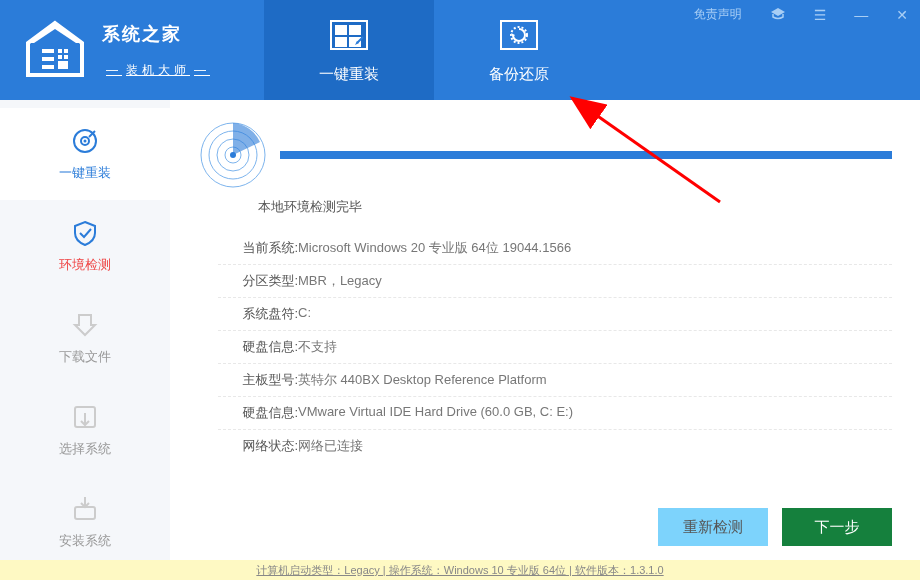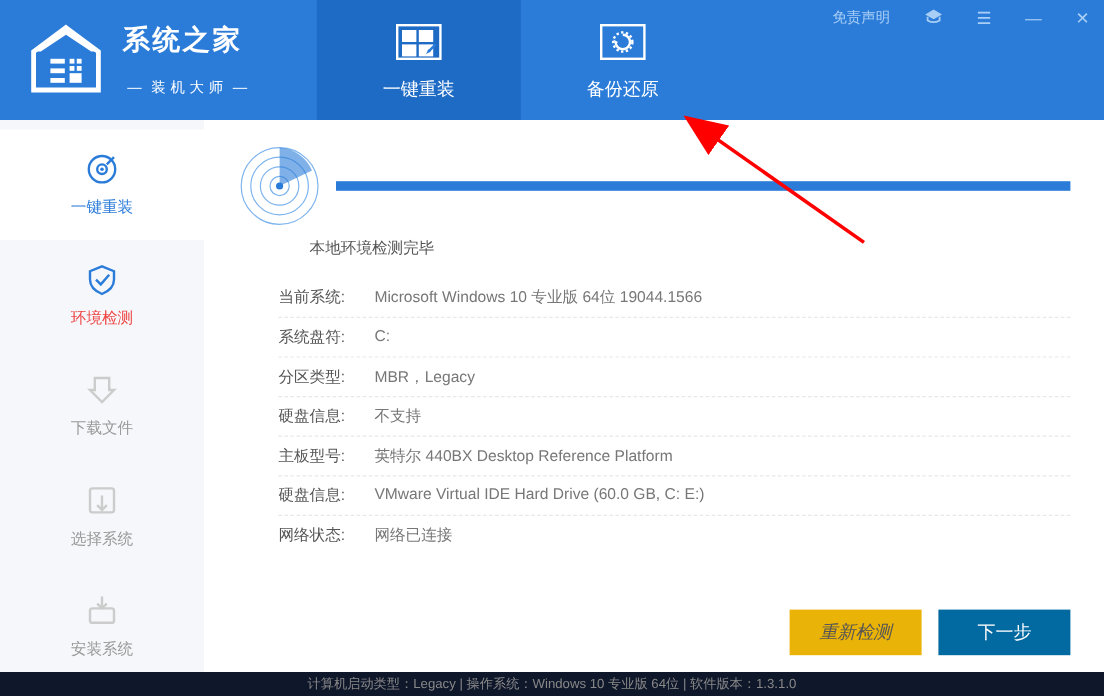--- a/index.html
+++ b/index.html
@@ -2,22 +2,22 @@
 <html><head>
   <meta charset="utf-8">
   <style>
     * { margin: 0; padding: 0; box-sizing: border-box; font-family: "Microsoft YaHei", sans-serif; }
     body { width: 920px; height: 580px; background: #fff; overflow: hidden; position: relative; }
     
     .header { height: 100px; background: #2b7cd9; display: flex; align-items: center; padding-left: 20px; position: relative; }
     .logo-area { display: flex; align-items: center; gap: 12px; }
     .logo-icon { width: 70px; height: 70px; }
     .logo-text { color: #fff; }
-    .logo-title { font-size: 23px; font-weight: bold; letter-spacing: 2px; }
-    .logo-sub { font-size: 12px; letter-spacing: 4px; margin-top: 16px; text-align: center; }
+    .logo-title { font-size: 18px; font-weight: bold; letter-spacing: 2px; }
+    .logo-sub { font-size: 12px; letter-spacing: 4px; margin-top: 16px; text-align: center; text-decoration: underline; }
     .logo-sub::before, .logo-sub::after { content: "—"; margin: 0 4px; }
     
     .top-tabs { display: flex; margin-left: 50px; height: 100%; }
     .top-tab { width: 170px; display: flex; flex-direction: column; align-items: center; justify-content: center; color: #fff; cursor: pointer; gap: 8px; }
     .top-tab.active { background: #1e6bc5; }
     .top-tab-icon { width: 40px; height: 40px; display: flex; align-items: center; justify-content: center; }
     .top-tab-label { font-size: 15px; }
     
     .top-right { position: absolute; top: 6px; right: 12px; display: flex; align-items: center; gap: 28px; color: #a8cef5; font-size: 12px; }
     .top-right .icon-btn { cursor: pointer; font-size: 14px; }
@@ -29,32 +29,32 @@
     .side-item .side-icon { width: 30px; height: 30px; display: flex; align-items: center; justify-content: center; }
     .side-item .side-label { font-size: 13px; }
     .side-item.inactive .side-label { color: #999; }
     
     .content { flex: 1; padding: 20px 28px 12px 28px; position: relative; }
     .progress-row { display: flex; align-items: center; gap: 12px; margin-bottom: 8px; }
     .radar-icon { width: 70px; height: 70px; flex-shrink: 0; }
     .progress-bar { flex: 1; height: 8px; background: #2b7cd9; border-radius: 0; }
     .progress-label { font-size: 13px; color: #555; margin-left: 60px; margin-bottom: 16px; }
     
-    .info-table { margin-left: 34px; }
+    .info-table { margin-left: 20px; text-align: right; }
     .info-row { display: flex; padding: 7px 0; font-size: 13px; color: #666; border-bottom: 1px dashed #e8e8e8; }
     .info-row:last-child { border-bottom: none; }
     .info-key { width: 80px; color: #555; }
     .info-val { color: #777; }
     
     .buttons { position: absolute; bottom: 14px; right: 28px; display: flex; gap: 14px; }
     .btn { width: 110px; height: 38px; border: none; font-size: 15px; cursor: pointer; }
-    .btn-secondary { background: #eab308; color: #555; font-style: italic; }
-    .btn-primary { background: #0369a1; color: #fff; }
-    
-    .footer { height: 20px; background: #0f172a; font-size: 11px; color: #888; text-align: center; line-height: 20px; }
+    .btn-secondary { background: #7dd3fc; color: #555; }
+    .btn-primary { background: #15803d; color: #fff; }
+    
+    .footer { height: 20px; background: #fef9c3; font-size: 11px; color: #888; text-align: center; line-height: 20px; text-decoration: underline; }
     
     .arrow { position: absolute; top: 92px; left: 560px; pointer-events: none; z-index: 100; }
   </style>
 </head>
 <body>
 
 <div class="header">
   <div class="logo-area">
     <svg class="logo-icon" viewBox="0 0 70 70">
       <path d="M35 8 L62 28 L62 60 L8 60 L8 28 Z" fill="none" stroke="#fff" stroke-width="4"></path>
@@ -174,29 +174,29 @@
         <path d="M35 35 L35 3 A32 32 0 0 1 62 22 Z" fill="#2b7cd9" opacity="0.6"></path>
         <circle cx="35" cy="35" r="3" fill="#2b7cd9"></circle>
       </svg>
       <div class="progress-bar"></div>
     </div>
     <div class="progress-label">本地环境检测完毕</div>
 
     <div class="info-table">
       <div class="info-row">
           <div class="info-key">当前系统:</div>
-          <div class="info-val">Microsoft Windows 10 专业版 64位 19044.1566</div>
+          <div class="info-val">Microsoft Windows 20 专业版 64位 19044.1566</div>
+        </div>
+      <div class="info-row">
+          <div class="info-key">分区类型:</div>
+          <div class="info-val">MBR，Legacy</div>
         </div>
       <div class="info-row">
           <div class="info-key">系统盘符:</div>
           <div class="info-val">C:</div>
-        </div>
-      <div class="info-row">
-          <div class="info-key">分区类型:</div>
-          <div class="info-val">MBR，Legacy</div>
         </div>
       <div class="info-row">
           <div class="info-key">硬盘信息:</div>
           <div class="info-val">不支持</div>
         </div>
       <div class="info-row">
           <div class="info-key">主板型号:</div>
           <div class="info-val">英特尔 440BX Desktop Reference Platform</div>
         </div>
       <div class="info-row">

